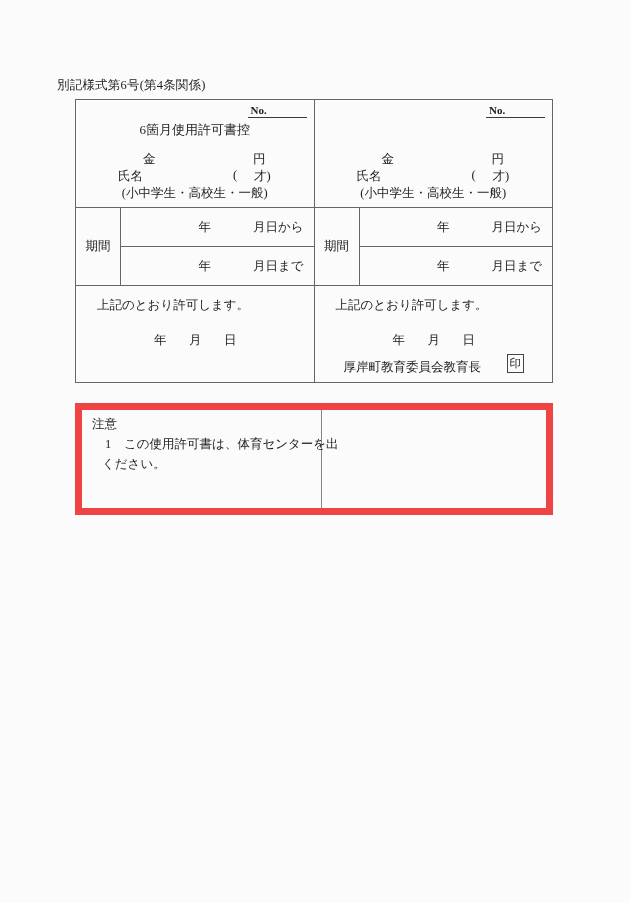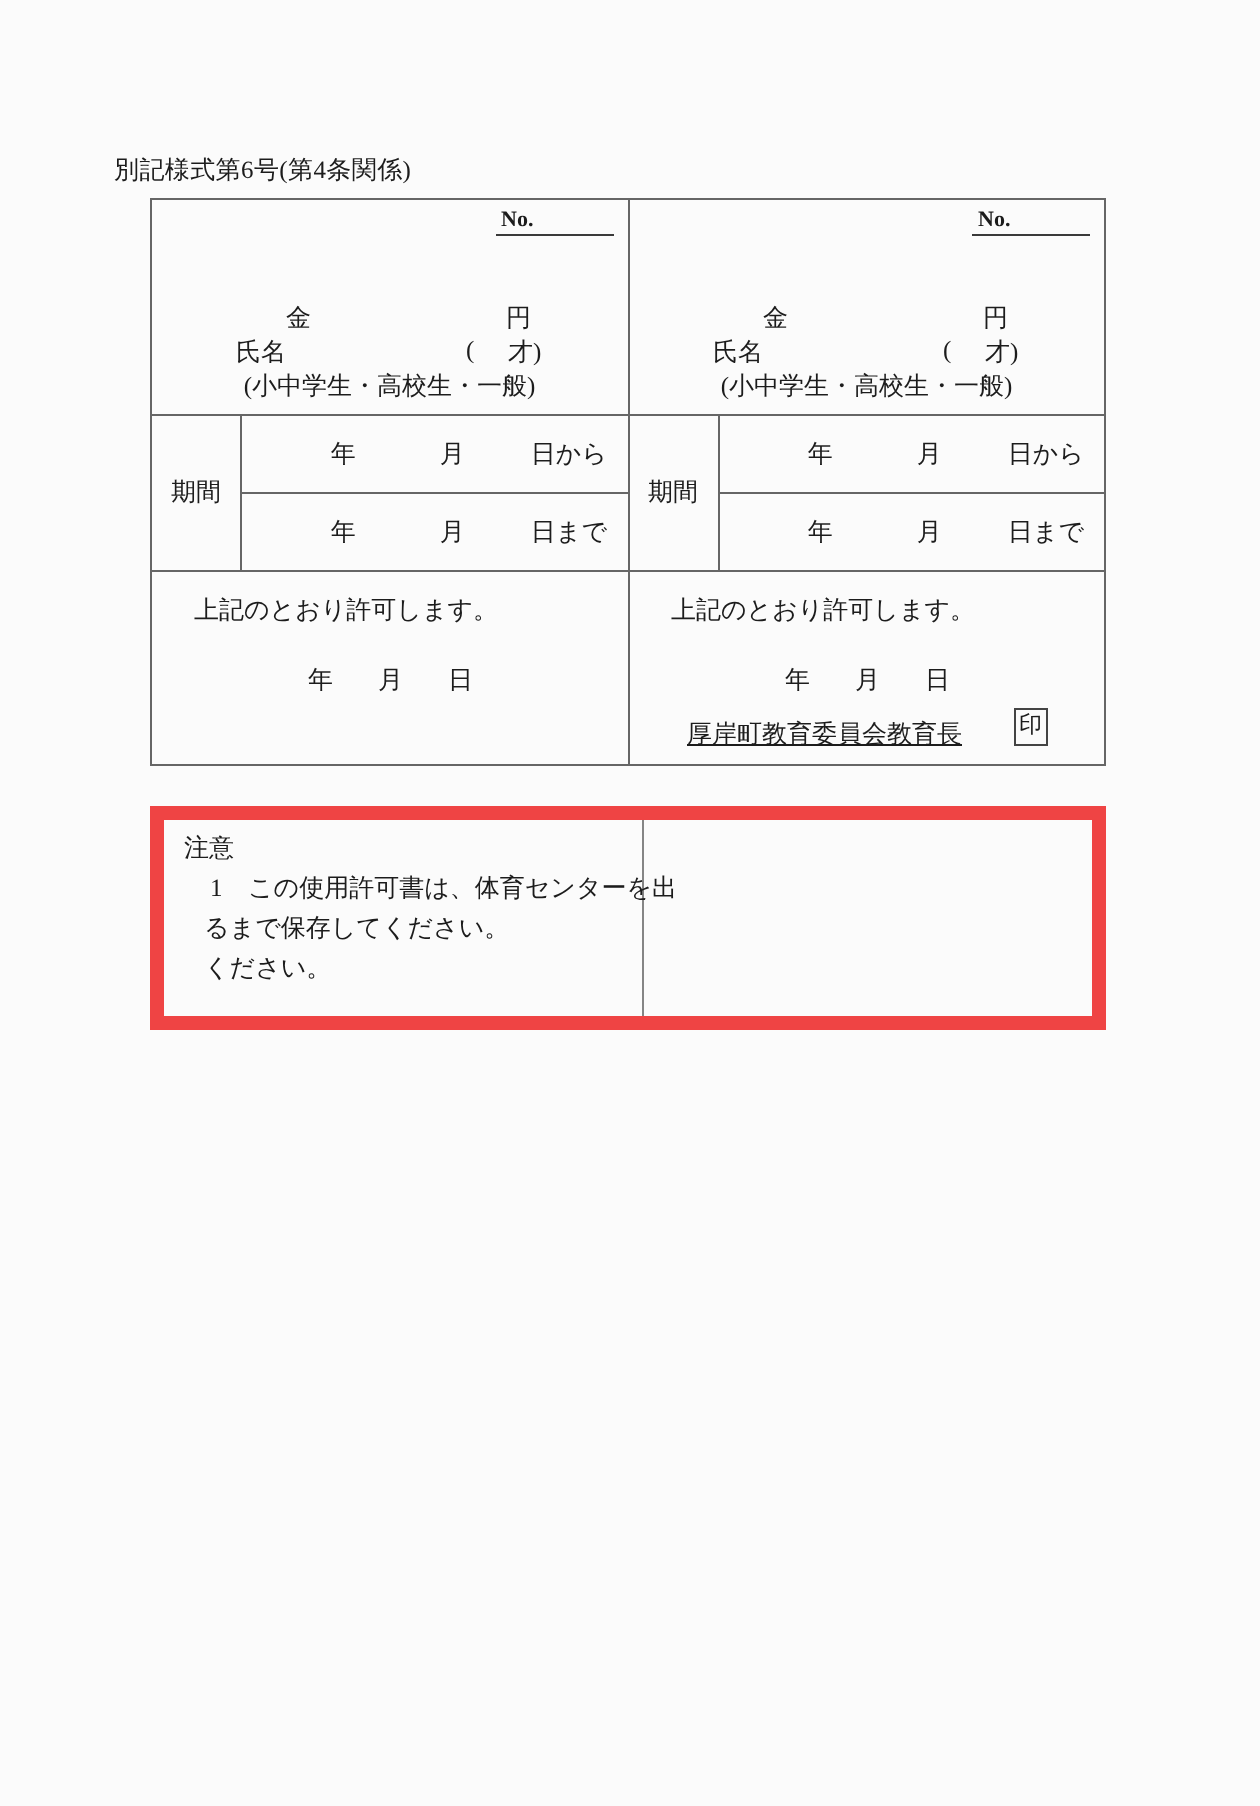--- a/index.html
+++ b/index.html
@@ -45,28 +45,28 @@
     width: 45px; border-right: 1px solid #666; box-sizing: border-box;
     display: flex; align-items: center; justify-content: center;
   }
   .period-rows { flex: 1; display: flex; flex-direction: column; min-width: 0; }
   .period-row {
     flex: 1; display: flex; align-items: center; justify-content: flex-end;
     padding-right: 10px; white-space: nowrap;
   }
   .period-row.first { border-bottom: 1px solid #666; }
   .tk-m { margin-left: 42px; }
-  .tk-d { margin-left: 33px; }
+  .tk-d { }
 
   .approve { flex: 1; position: relative; }
   .approve-text { position: absolute; left: 21px; top: 11px; white-space: nowrap; }
   .d-y { position: absolute; left: 78px;  top: 46px; }
   .d-m { position: absolute; left: 113px; top: 46px; }
   .d-d { position: absolute; left: 148px; top: 46px; }
-  .signer { position: absolute; left: 29px; top: 73px; white-space: nowrap; text-decoration: underline; }
+  .signer { position: absolute; left: 29px; top: 73px; white-space: nowrap; }
   .seal {
     position: absolute; left: 192px; top: 68px;
     border: 1px solid #444; padding: 3px 2px 2px 2px;
     font-size: 11.5px; line-height: 1;
   }
 
   
   .notes-box {
     position: absolute; left: 75px; top: 403px;
     width: 478px; height: 112px;
@@ -90,20 +90,21 @@
 
   <div class="caption">別記様式第6号(第4条関係)</div>
 
   <div class="permit-table">
 
     <section class="panel left">
       <div class="head">
         <div class="no-line">
           <span>No.</span>
         </div>
+        <div class="panel-title">6箇月使用許可書控</div>
         <span class="pos kin">金</span>
         <span class="pos yen">円</span>
         <span class="pos name">氏名</span>
         <span class="pos age-open">(</span>
         <span class="pos age-close">才)</span>
         <div class="category">(小中学生・高校生・一般)</div>
       </div>
       <div class="period">
         <div class="period-label-cell">期間</div>
         <div class="period-rows">
@@ -165,19 +166,18 @@
     </section>
 
   </div>
 
   <div class="notes-box">
     <div class="notes-left">
       <div class="note-line">注意</div>
       <div class="note-line indent-a">
         <span class="note-num">1</span><span>この使用許可書は、体育センターを出</span>
       </div>
-      <div class="note-line indent-b">るまで保存してください。</div>
       <div class="note-line indent-b">ください。</div>
     </div>
     <div class="notes-right"></div>
   </div>
 
 </div>
 
 </body></html>

